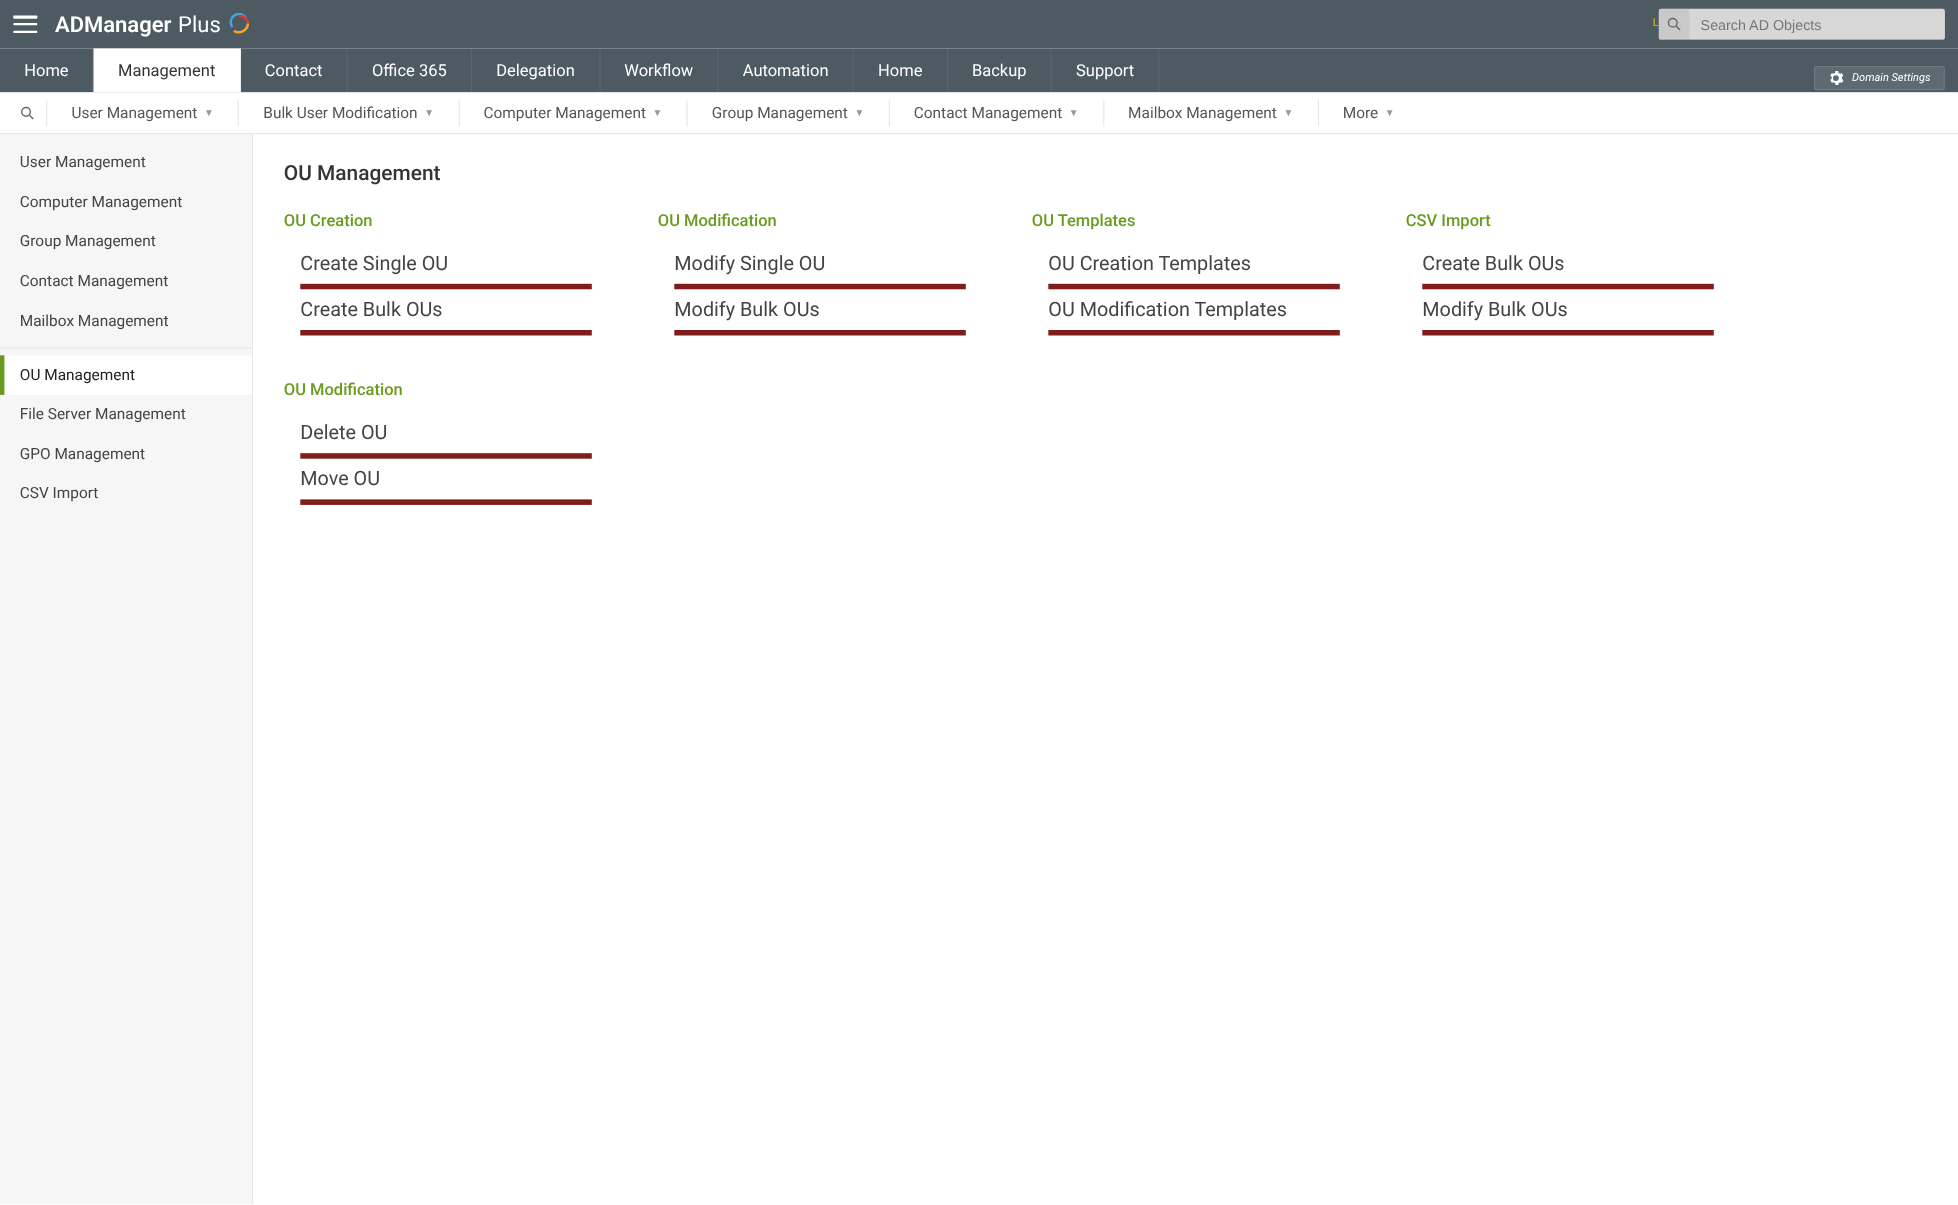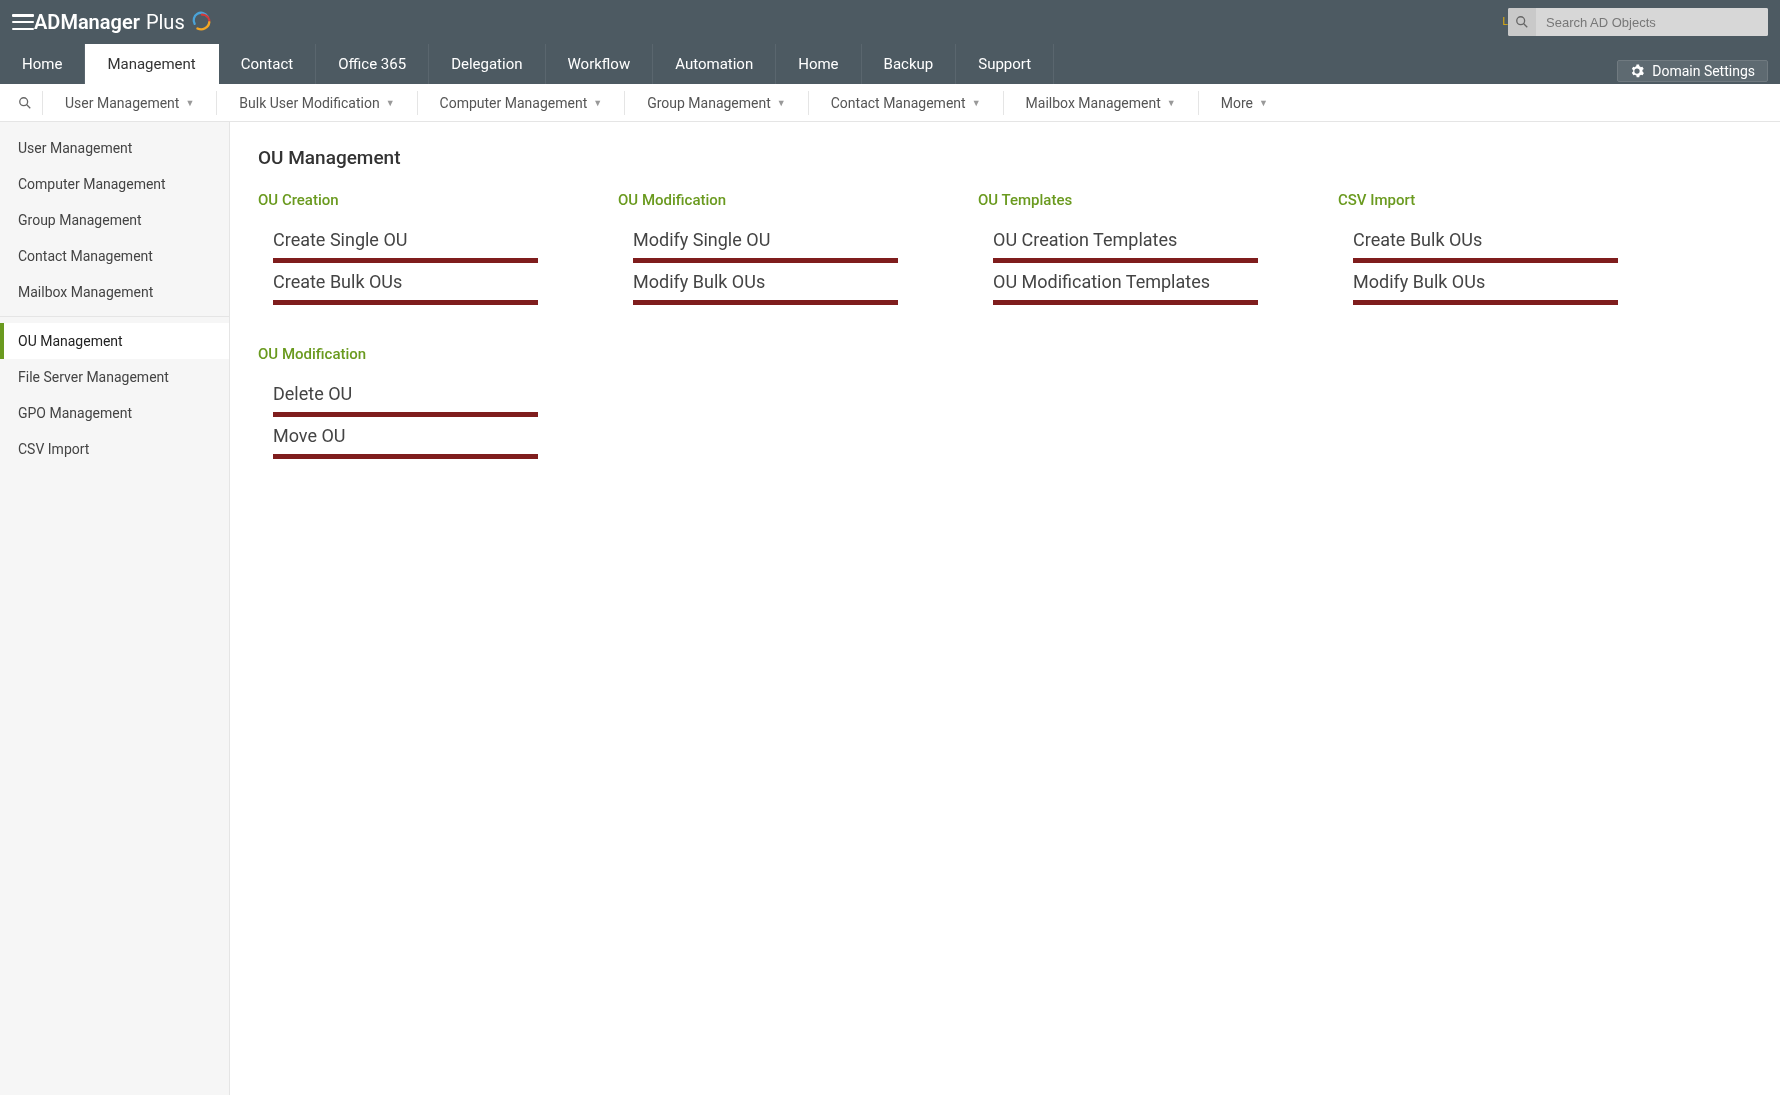--- a/index.html
+++ b/index.html
@@ -1,20 +1,20 @@
 <!DOCTYPE html>
 <html><head>
   <meta charset="utf-8">
   <style>
     * { margin: 0; padding: 0; box-sizing: border-box; }
     body { font-family: -apple-system, BlinkMacSystemFont, "Segoe UI", Roboto, Arial, sans-serif; font-size: 14px; color: #333; background: #fff; width: 1780px; height: 1095px; overflow: hidden; }
 
     
     .topbar { background: #4d5a62; height: 44px; display: flex; align-items: center; padding: 0 12px; color: #fff; justify-content: space-between; }
-    .topbar-left { display: flex; align-items: center; }
+    .topbar-left { display: flex; align-items: center; gap: 16px; }
     .hamburger { width: 22px; height: 16px; display: flex; flex-direction: column; justify-content: space-between; cursor: pointer; }
     .hamburger span { display: block; height: 2.5px; background: #fff; border-radius: 1px; }
     .brand { font-size: 20px; font-weight: 400; color: #fff; display: flex; align-items: center; gap: 6px; }
     .brand strong { font-weight: 600; }
     .brand-swirl { width: 22px; height: 22px; }
     .topbar-right { display: flex; align-items: center; gap: 0; }
     .toplink { color: #eab308; font-size: 10px; padding: 0 14px; border-right: 1px solid rgba(255,255,255,0.25); cursor: pointer; display: flex; align-items: center; gap: 6px; height: 28px; line-height: 28px; }
     .toplink:last-of-type { border-right: none; }
     .user-menu { display: flex; align-items: center; gap: 4px; cursor: pointer; padding-left: 10px; }
     .user-icon { width: 24px; height: 24px; }
@@ -24,39 +24,39 @@
     .navrow { background: #4d5a62; display: flex; align-items: stretch; height: 40px; justify-content: space-between; padding-right: 12px; }
     .primary-tabs { display: flex; }
     .ptab { color: #fff; padding: 0 22px; display: flex; align-items: center; cursor: pointer; font-size: 15px; border-right: 1px solid rgba(255,255,255,0.08); }
     .ptab.active { background: #ffffff; color: #333; }
     .nav-right { display: flex; align-items: center; gap: 24px; margin-top: -36px; height: 74px; flex-direction: column; justify-content: center; align-items: flex-end;}
     .nav-right-inner { display:flex; align-items:center; gap:8px; }
     .searchwrap { display: flex; align-items: center; background: #d7d7d7; height: 28px; border-radius: 2px; overflow: hidden; width: 260px; }
     .searchwrap .sicon { width: 28px; display:flex; align-items:center; justify-content:center; background:#c9c9c9; height:100%;}
     .searchwrap input { border: none; outline: none; background: #d7d7d7; height: 100%; flex: 1; padding: 0 10px; font-size: 13px; color: #555; }
     .searchwrap input::placeholder { color: #777; }
-    .domain-btn { background: #5e6a71; border: 1px solid #707a80; color: #fff; height: 28px; padding: 0 12px; display: flex; align-items: center; gap: 8px; cursor: pointer; font-size: 14px; border-radius: 2px; }
+    .domain-btn { background: #5e6a71; border: 1px solid #707a80; color: #fff; height: 28px; padding: 0 12px; display: flex; align-items: center; gap: 8px; cursor: pointer; font-size: 10px; border-radius: 2px; font-style: italic; }
     .gear-icon { width: 14px; height: 14px; }
 
     
     .subnav { background: #fff; border-bottom: 1px solid #e5e5e5; height: 38px; display: flex; align-items: center; padding: 0 8px; gap: 0; font-size: 14px; color: #666; }
     .subnav .mag { padding: 0 10px; border-right: 1px solid #e5e5e5; height: 24px; display:flex; align-items:center; cursor:pointer;}
     .subnav-item { padding: 0 22px; display: flex; align-items: center; gap: 6px; cursor: pointer; height: 24px; border-right: 1px solid #e5e5e5; color:#555;}
     .subnav-item:last-child { border-right: none; }
     .caret { font-size: 9px; color: #999; }
 
     
     .layout { display: flex; height: calc(100% - 44px - 40px - 38px); }
     .sidebar { width: 230px; background: #f6f6f6; border-right: 1px solid #e5e5e5; padding-top: 8px; }
     .side-group { border-bottom: 1px solid #e5e5e5; padding-bottom: 6px; margin-bottom: 6px; }
     .side-item { padding: 10px 18px; font-size: 14px; color: #444; cursor: pointer; }
     .side-item.active { background: #fff; border-left: 4px solid #6a9a1f; padding-left: 14px; color: #222; }
     .content { flex: 1; padding: 24px 28px; }
     .page-title { font-size: 19px; font-weight: 500; color: #333; margin-bottom: 22px; }
-    .sections { display: flex; flex-wrap: wrap; gap: 40px 80px; }
+    .sections { display: flex; flex-wrap: wrap; gap: 40px 60px; }
     .section { width: 280px; }
     .section h3 { font-size: 15px; font-weight: 500; color: #6a9a1f; margin-bottom: 12px; }
     .section ul { list-style: none; }
     .section li { padding: 8px 0; font-size: 18px; color: #444; border-bottom: 5px solid #7f1d1d; cursor: pointer; margin-left: 15px; }
     .folder-icon { width:14px; height:12px; }
     .mag-icon { width:14px; height:14px; }
   </style>
 </head>
 <body>
 

